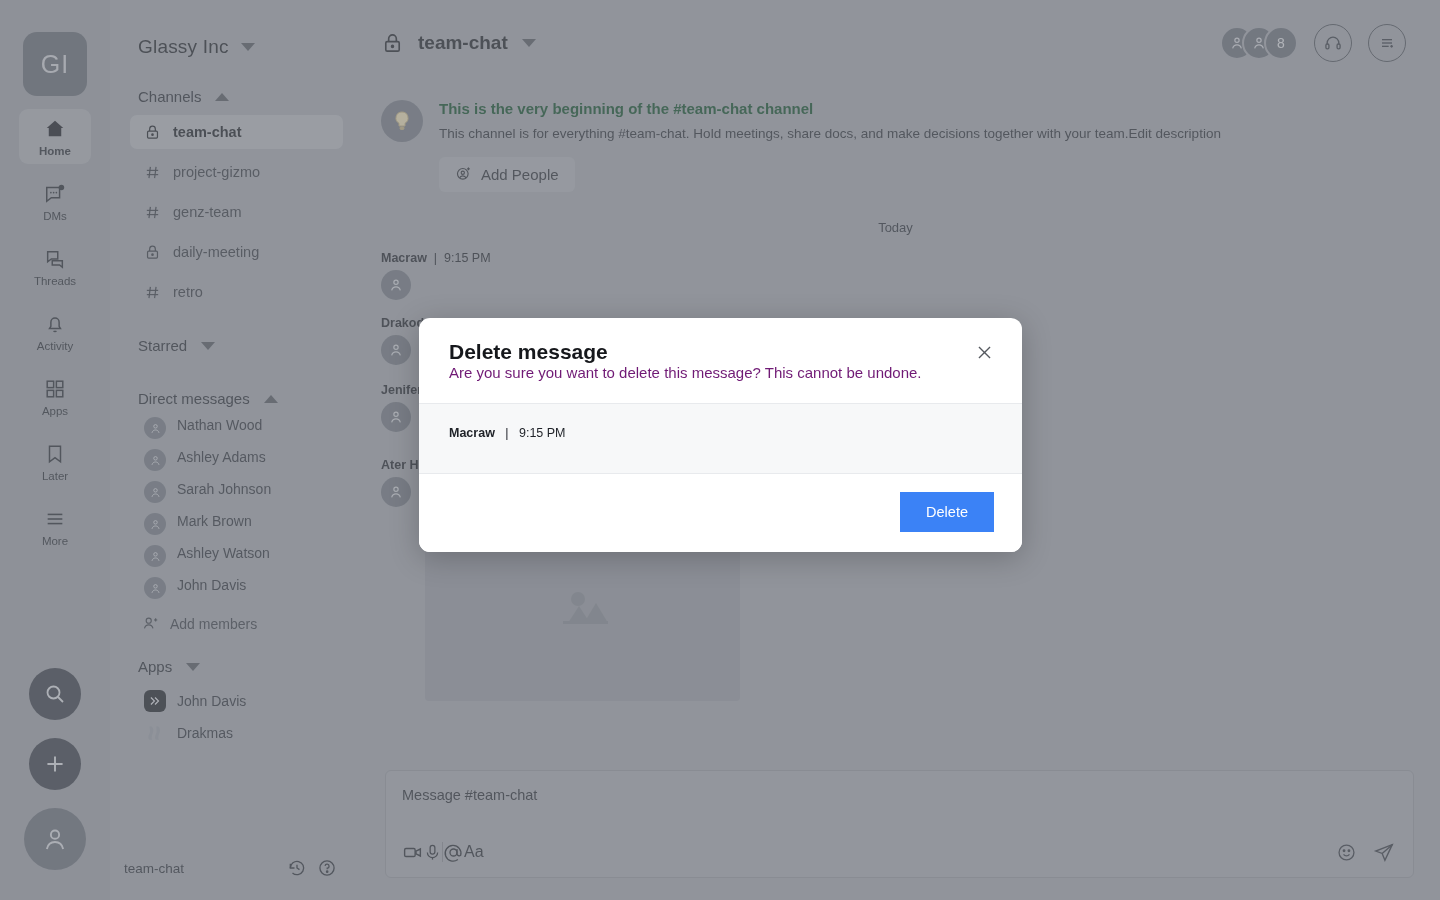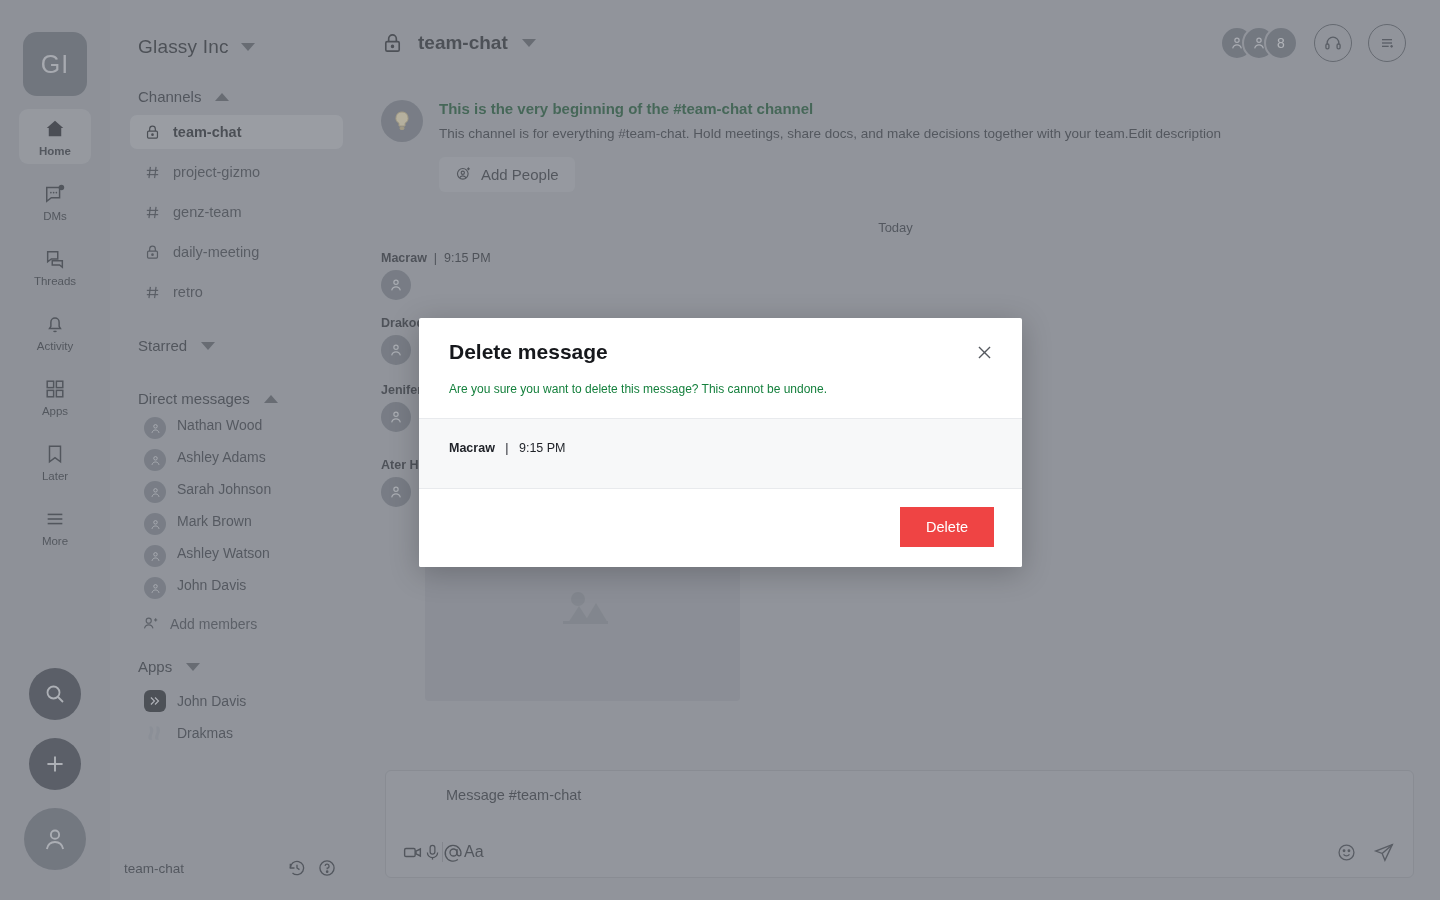--- a/index.html
+++ b/index.html
@@ -184,54 +184,54 @@
     background: #9ea1a8; display: flex; align-items: center; justify-content: center;
   }
 
   
   .composer {
     margin: 0 26px 22px 30px; border: 1px solid #9a9da3; border-radius: 6px;
     background: rgba(255,255,255,0.06);
     height: 108px; display: flex; flex-direction: column;
     padding: 16px 18px 0 16px;
   }
-  .composer-ph { font-size: 14.5px; color: #2d3137; margin-left: 44px; }
+  .composer-ph { font-size: 14.5px; color: #2d3137; }
   .composer-tools { margin-top: auto; display: flex; align-items: center; padding-bottom: 14px; }
   .vdiv { width: 1px; height: 20px; background: #8e9197; }
   .composer-right { margin-left: auto; display: flex; align-items: center; gap: 16px; }
   .tool { cursor: pointer; display: flex; align-items: center; }
   .modal {
     position: absolute; left: 419px; top: 318px; width: 603px;
-    background: #ffffff; border-radius: 2px;
+    background: #ffffff; border-radius: 11px;
     box-shadow: 0 6px 30px rgba(0,0,0,0.22);
     z-index: 101; overflow: hidden;
     font-family: "Liberation Sans", sans-serif;
   }
   .modal-head { padding: 22px 26px 0 30px; position: relative; }
   .modal-title { font-size: 21px; font-weight: 700; color: #16181c; }
-  .modal-sub { font-size: 12px; color: #15803d; margin-top: 18px; padding-bottom: 22px; }
+  .modal-sub { font-size: 15px; color: #701a75; padding-bottom: 22px; }
   .modal-close {
     position: absolute; top: 22px; right: 26px; width: 24px; height: 24px;
     display: flex; align-items: center; justify-content: center; cursor: pointer;
   }
   .modal-preview {
     background: #f7f8f9; border-top: 1px solid #e8eaed; border-bottom: 1px solid #e8eaed;
     padding: 22px 30px 26px;
   }
   .pv-head { font-size: 12.5px; color: #1f2228; margin-bottom: 7px; }
   .pv-head b { font-weight: 700; }
   .pv-body { display: flex; align-items: center; gap: 16px; }
   .pv-av {
     width: 34px; height: 34px; border-radius: 50%; background: #93979f;
     display: flex; align-items: center; justify-content: center; flex: 0 0 34px;
   }
   .pv-text { font-size: 15px; color: #1d2025; }
   .modal-foot { padding: 18px 28px 20px; display: flex; justify-content: flex-end; background: #fff; }
   .btn-delete {
-    background: #ef4444; color: #fff; border: none;
+    background: #3b82f6; color: #fff; border: none;
     padding: 12px 26px; font-size: 14.5px; cursor: pointer;
     font-family: "Liberation Sans", sans-serif;
   }
 
   svg { display: block; }
 </style>
 </head>
 <body>
 
 <div id="app">

